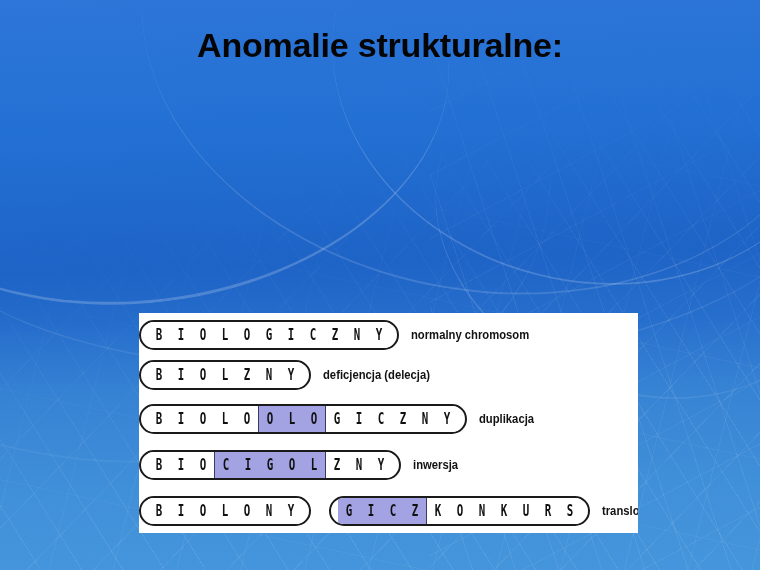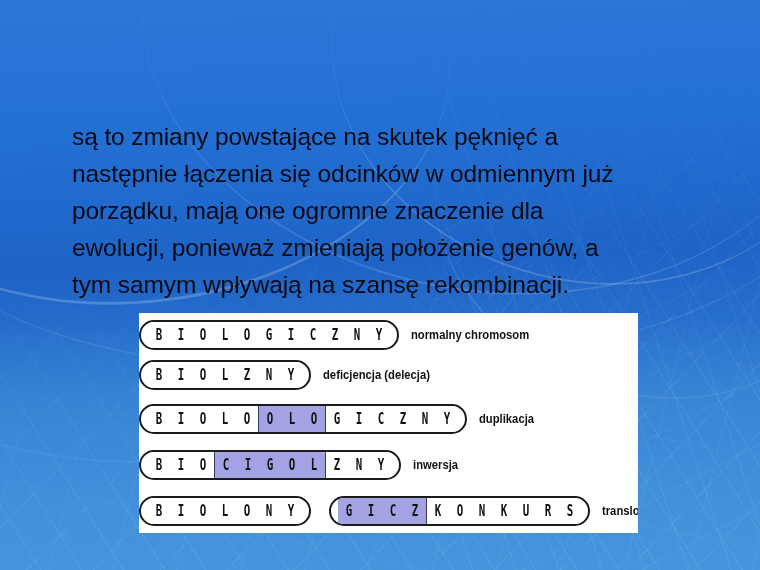--- a/index.html
+++ b/index.html
@@ -172,22 +172,22 @@
   <div class="swirl sw1"></div>
   <div class="swirl sw2"></div>
   <div class="swirl sw3"></div>
   <div class="swirl sw4"></div>
   <div class="swirl sw5"></div>
   <div class="swirl sw6"></div>
   <div class="bg-lower"></div>
   <div class="lines"></div>
   <div class="lines2"></div>
 
-
-  <div id="body-text">są to zmiany powstające na skutek pęknięć a następnie łączenia się odcinków w odmiennym już porządku, mają one ogromne znaczenie dla ewolucji, ponieważ zmieniają położenie genów, a tym samym wpływają na szansę rekombinacji.</div>
+  <div id="title">Anomalie strukturalne:</div>
+
 
   <div id="diagram">
       <div class="row r1">
         <div class="chrom" style="border-color: rgb(26, 26, 26); padding-left: 7px; padding-right: 7px;">
           <div class="seg">
             <span class="letter">B</span>
             <span class="letter">I</span>
             <span class="letter">O</span>
             <span class="letter">L</span>
             <span class="letter">O</span>

